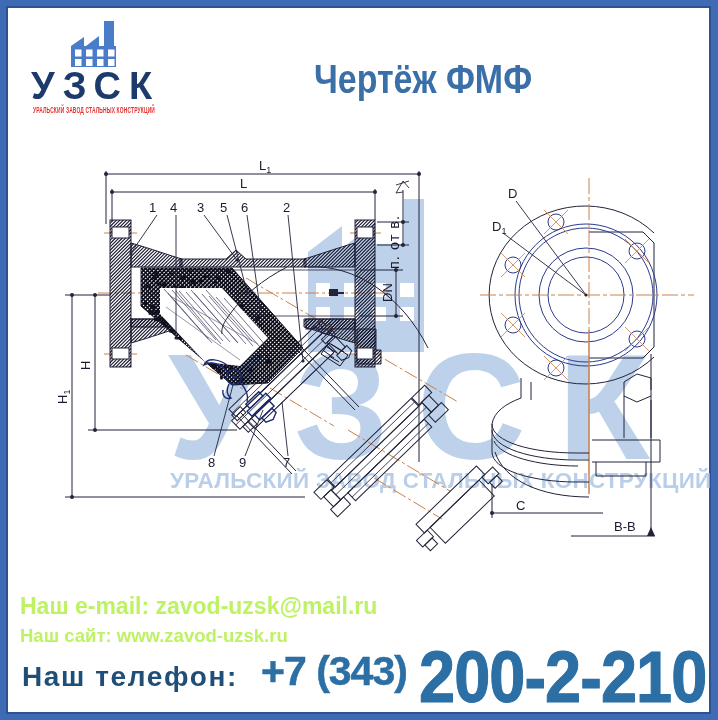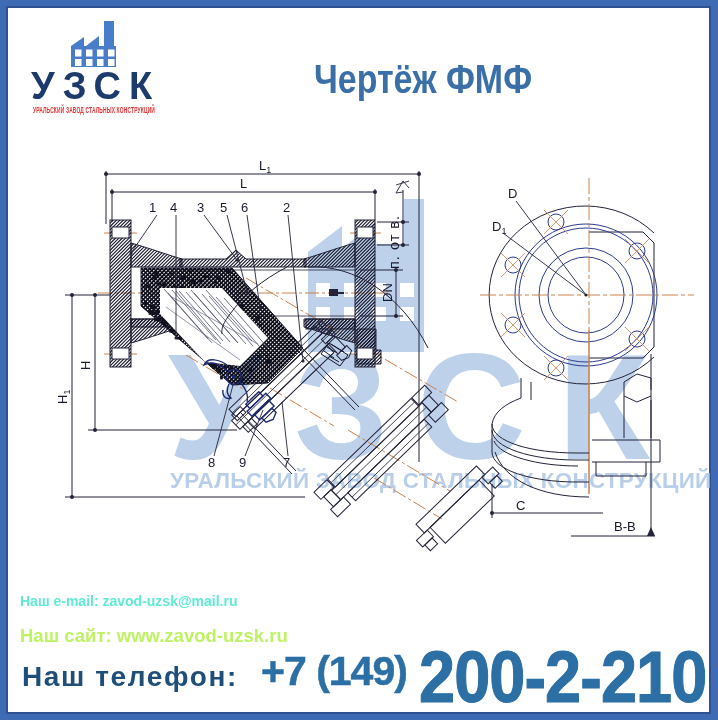--- a/index.html
+++ b/index.html
@@ -2,21 +2,21 @@
 <html><head>
 <meta charset="utf-8">
 <style>
 html,body{margin:0;padding:0;}
 body{width:718px;height:720px;background:#3e6bb4;font-family:"Liberation Sans",sans-serif;overflow:hidden;position:relative;}
 #frame{position:absolute;left:6px;top:6px;width:701px;height:704px;background:#fff;border:2px solid #2d5191;}
 .abs{position:absolute;}
 #uzsk{left:31px;top:67px;line-height:1;font-size:38px;font-weight:bold;color:#1c3a6b;letter-spacing:8px;line-height:1;}
 #redsub{left:33px;top:105px;font-size:8.5px;font-weight:bold;color:#e23131;letter-spacing:0.3px;white-space:nowrap;transform:scaleX(0.575);transform-origin:left top;}
 #title{left:314px;top:57px;font-size:40px;font-weight:bold;color:#3a6fa8;white-space:nowrap;transform:scaleX(0.848);transform-origin:left top;}
-#email{left:20px;top:593px;font-size:14px;font-weight:bold;color:#5eead4;}
+#email{left:20px;top:593px;font-size:23px;font-weight:bold;color:#bef264;}
 #site{left:20px;top:625px;font-size:18.5px;font-weight:bold;color:#bef264;}
 #phlbl{left:22px;top:661px;font-size:28px;font-weight:bold;color:#1f4e79;letter-spacing:1.6px;white-space:nowrap;}
 #ph1{left:261px;top:648px;font-size:41px;font-weight:bold;color:#2b6fa5;-webkit-text-stroke:0.5px #2b6fa5;letter-spacing:-1px;}
 #ph2{left:419px;top:641px;font-size:72px;font-weight:bold;color:#2b6fa5;-webkit-text-stroke:1.1px #2b6fa5;letter-spacing:-1px;transform:scaleX(0.9);transform-origin:left top;line-height:1;white-space:nowrap;}
 svg text{font-family:"Liberation Sans",sans-serif;}
 </style>
 </head>
 <body>
 <div id="frame"></div>
 <svg id="logoicon" class="abs" style="left:68px;top:19px;" width="50" height="50" viewBox="0 0 50 50">
@@ -1304,14 +1304,14 @@
   <line x1="492" y1="513" x2="603" y2="513"></line>
   <circle cx="492" cy="513" r="2" fill="#23233a" stroke="none"></circle>
   <line x1="571" y1="536" x2="655" y2="536"></line>
   <line x1="651" y1="536" x2="651" y2="400"></line>
   <path d="M651,527 l-4,9 h8 Z" fill="#23233a" stroke="none"></path>
 </g>
 </svg>
 <div id="email" class="abs">Наш e-mail: zavod-uzsk@mail.ru</div>
 <div id="site" class="abs">Наш сайт: www.zavod-uzsk.ru</div>
 <div id="phlbl" class="abs">Наш телефон:</div>
-<div id="ph1" class="abs">+7 (149)</div>
+<div id="ph1" class="abs">+7 (343)</div>
 <div id="ph2" class="abs">200-2-210</div>
 
 </body></html>

